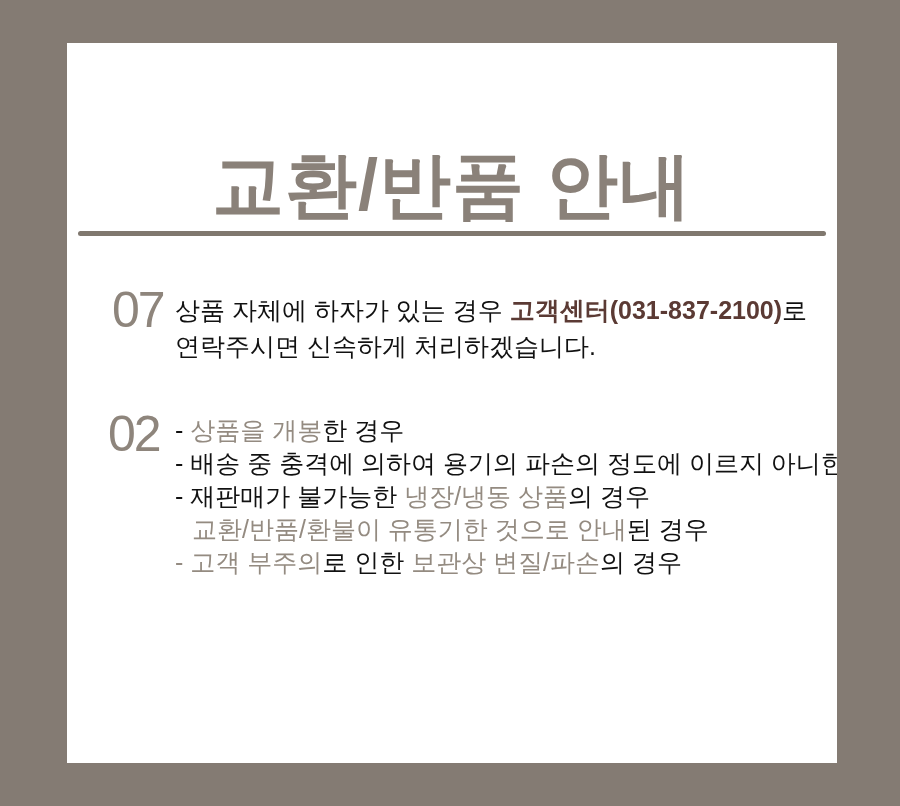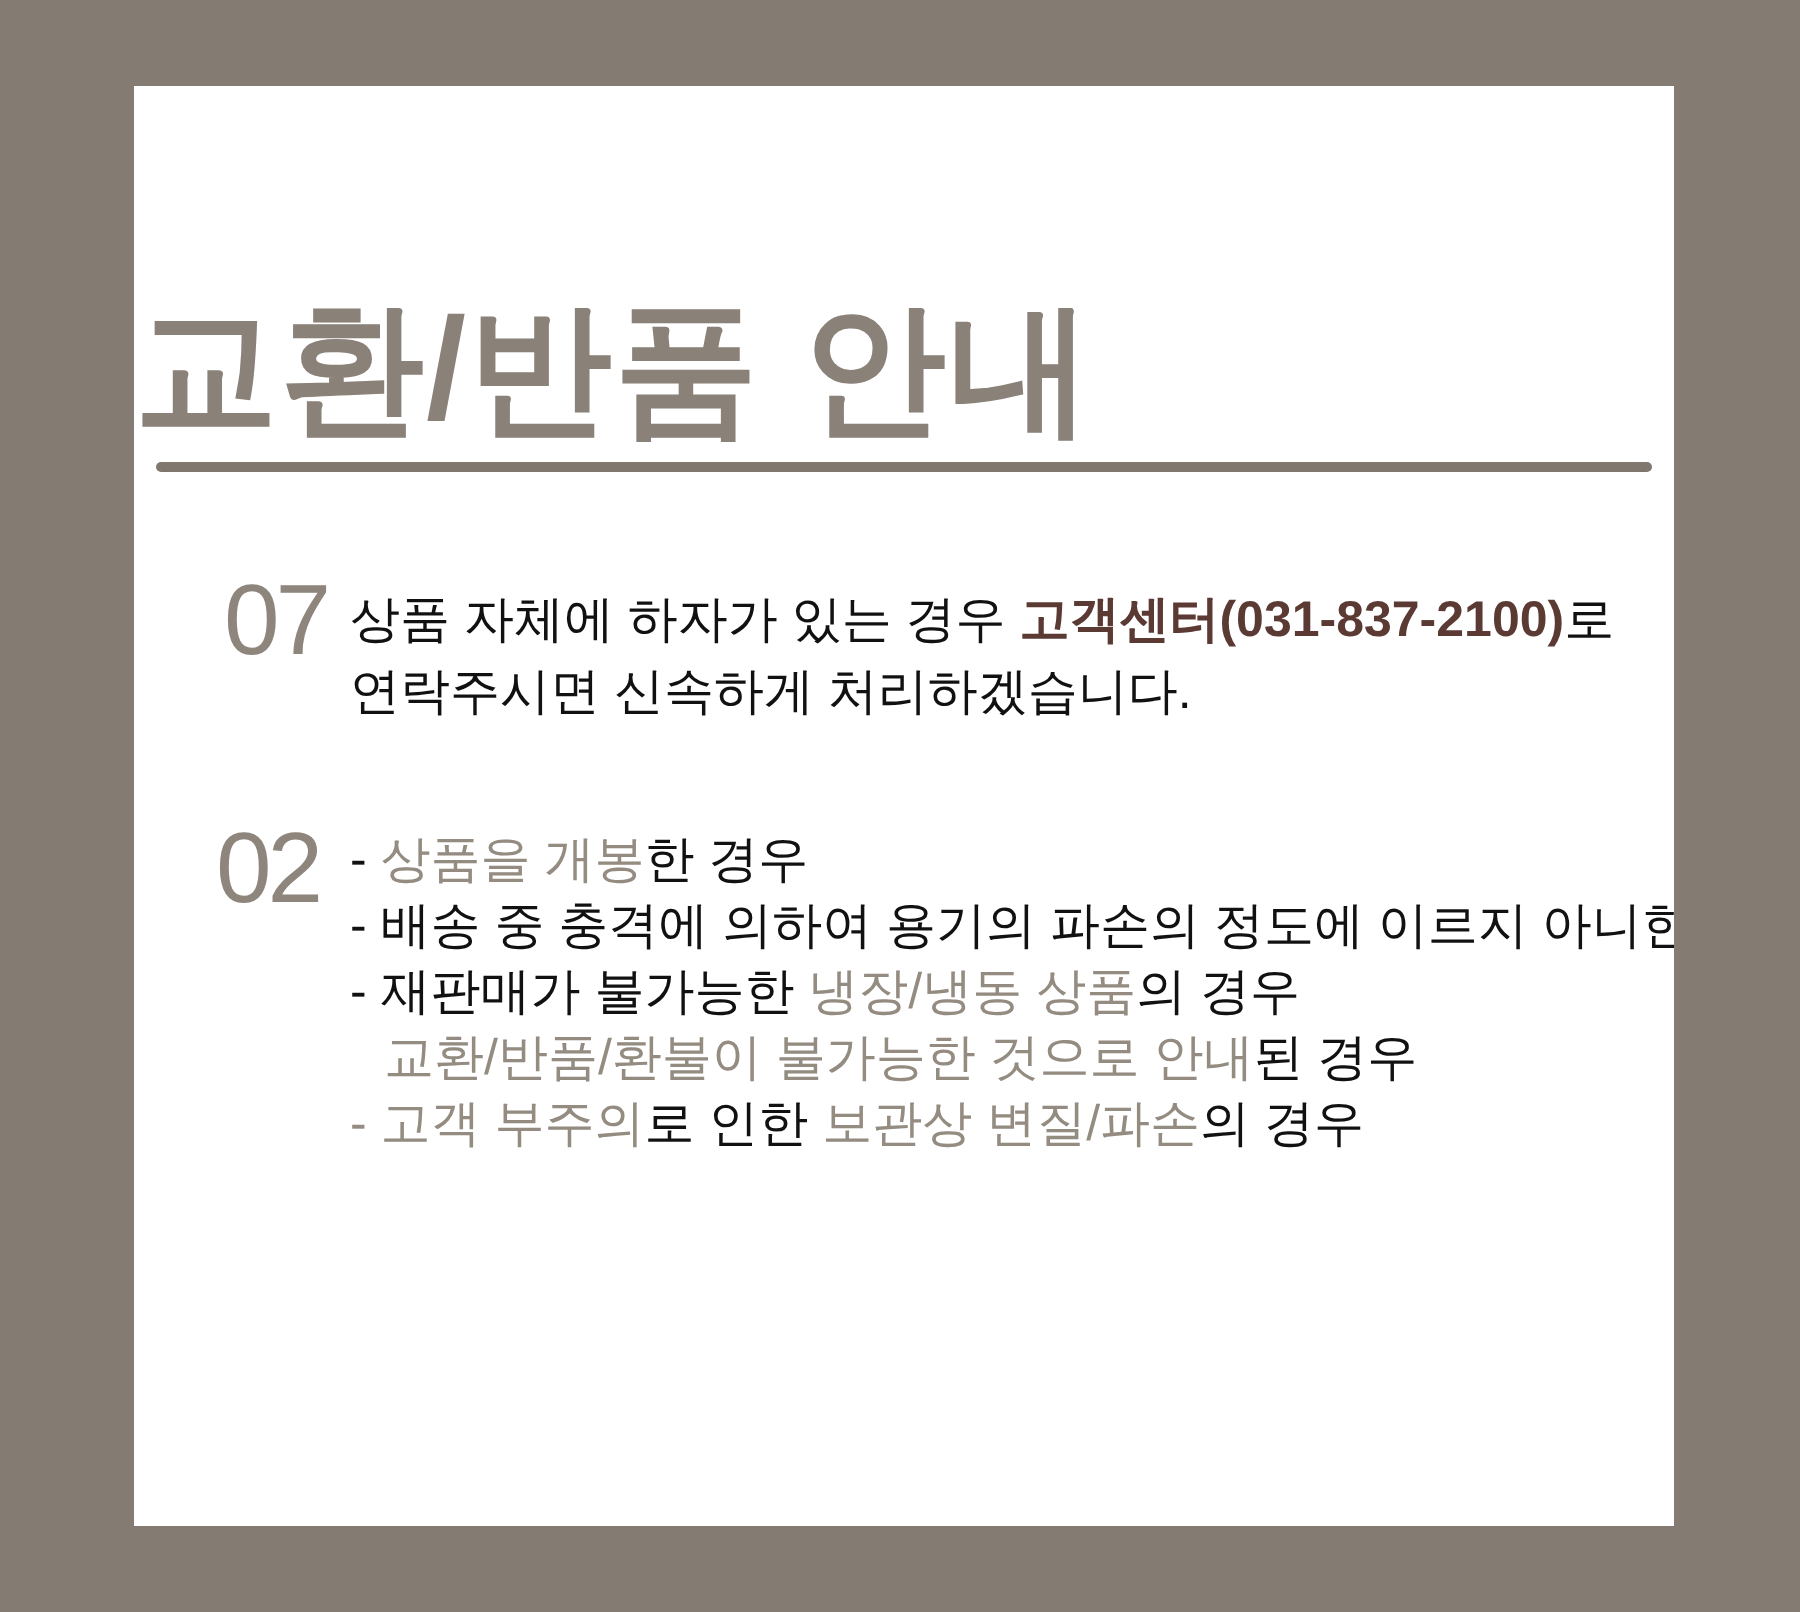--- a/index.html
+++ b/index.html
@@ -12,21 +12,21 @@
     width:900px;height:806px;position:relative;overflow:hidden;
     background:var(--bg);
     font-family:"Liberation Sans","DejaVu Sans",sans-serif;
   }
   .card{
     position:absolute;left:67px;top:43px;width:770px;height:720px;
     background:var(--card);overflow:hidden;
   }
   .title{
     position:absolute;top:44px;left:0;width:100%;height:100px;line-height:100px;
-    font-size:72px;font-weight:700;color:var(--title);
+    text-align:center;font-size:72px;font-weight:700;color:var(--title);
     letter-spacing:1px;white-space:nowrap;
   }
   .divider{
     position:absolute;top:188px;left:11px;width:748px;height:5px;
     border-radius:3px;background:var(--divider);
   }
   .sec-number{
     position:absolute;font-size:50px;line-height:44px;font-weight:300;
     color:var(--number);letter-spacing:-2px;
   }
@@ -56,17 +56,17 @@
   <div class="sec-body" id="sec1-body">
     <div class="line"><span class="seg-normal">상품 자체에 하자가 있는 경우 </span><span class="seg-accent">고객센터(031-837-2100)</span><span class="seg-normal">로</span></div>
     <div class="line"><span class="seg-normal">연락주시면 신속하게 처리하겠습니다.</span></div>
   </div>
 
   <div class="sec-number" id="sec2-number">02</div>
   <div class="sec-body" id="sec2-body">
     <div class="line"><span class="seg-normal">- </span><span class="seg-muted">상품을 개봉</span><span class="seg-normal">한 경우</span></div>
     <div class="line"><span class="seg-normal">- 배송 중 충격에 의하여 용기의 파손의 정도에 이르지 아니한</span></div>
     <div class="line"><span class="seg-normal">- 재판매가 불가능한 </span><span class="seg-muted">냉장/냉동 상품</span><span class="seg-normal">의 경우</span></div>
-    <div class="line cont"><span class="seg-muted">교환/반품/환불이 불가능한 것으로 안내</span><span class="seg-normal">된 경우</span></div>
+    <div class="line cont"><span class="seg-muted">교환/반품/환불이 유통기한 것으로 안내</span><span class="seg-normal">된 경우</span></div>
     <div class="line"><span class="seg-muted">- 고객 부주의</span><span class="seg-normal">로 인한 </span><span class="seg-muted">보관상 변질/파손</span><span class="seg-normal">의 경우</span></div>
   </div>
 
 </div>
 
 </body></html>

